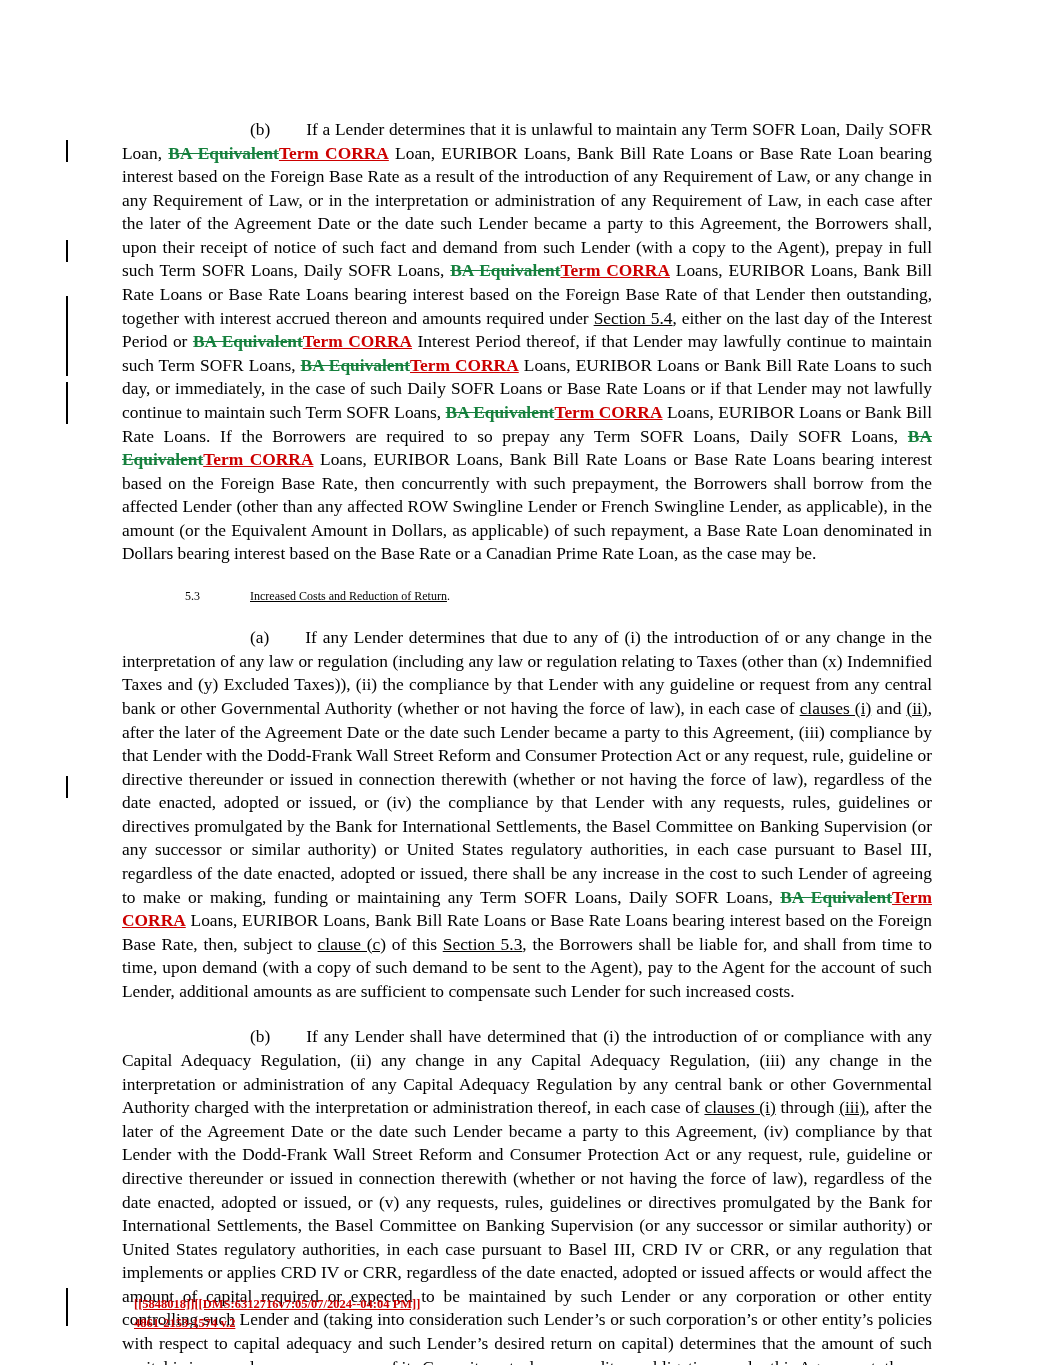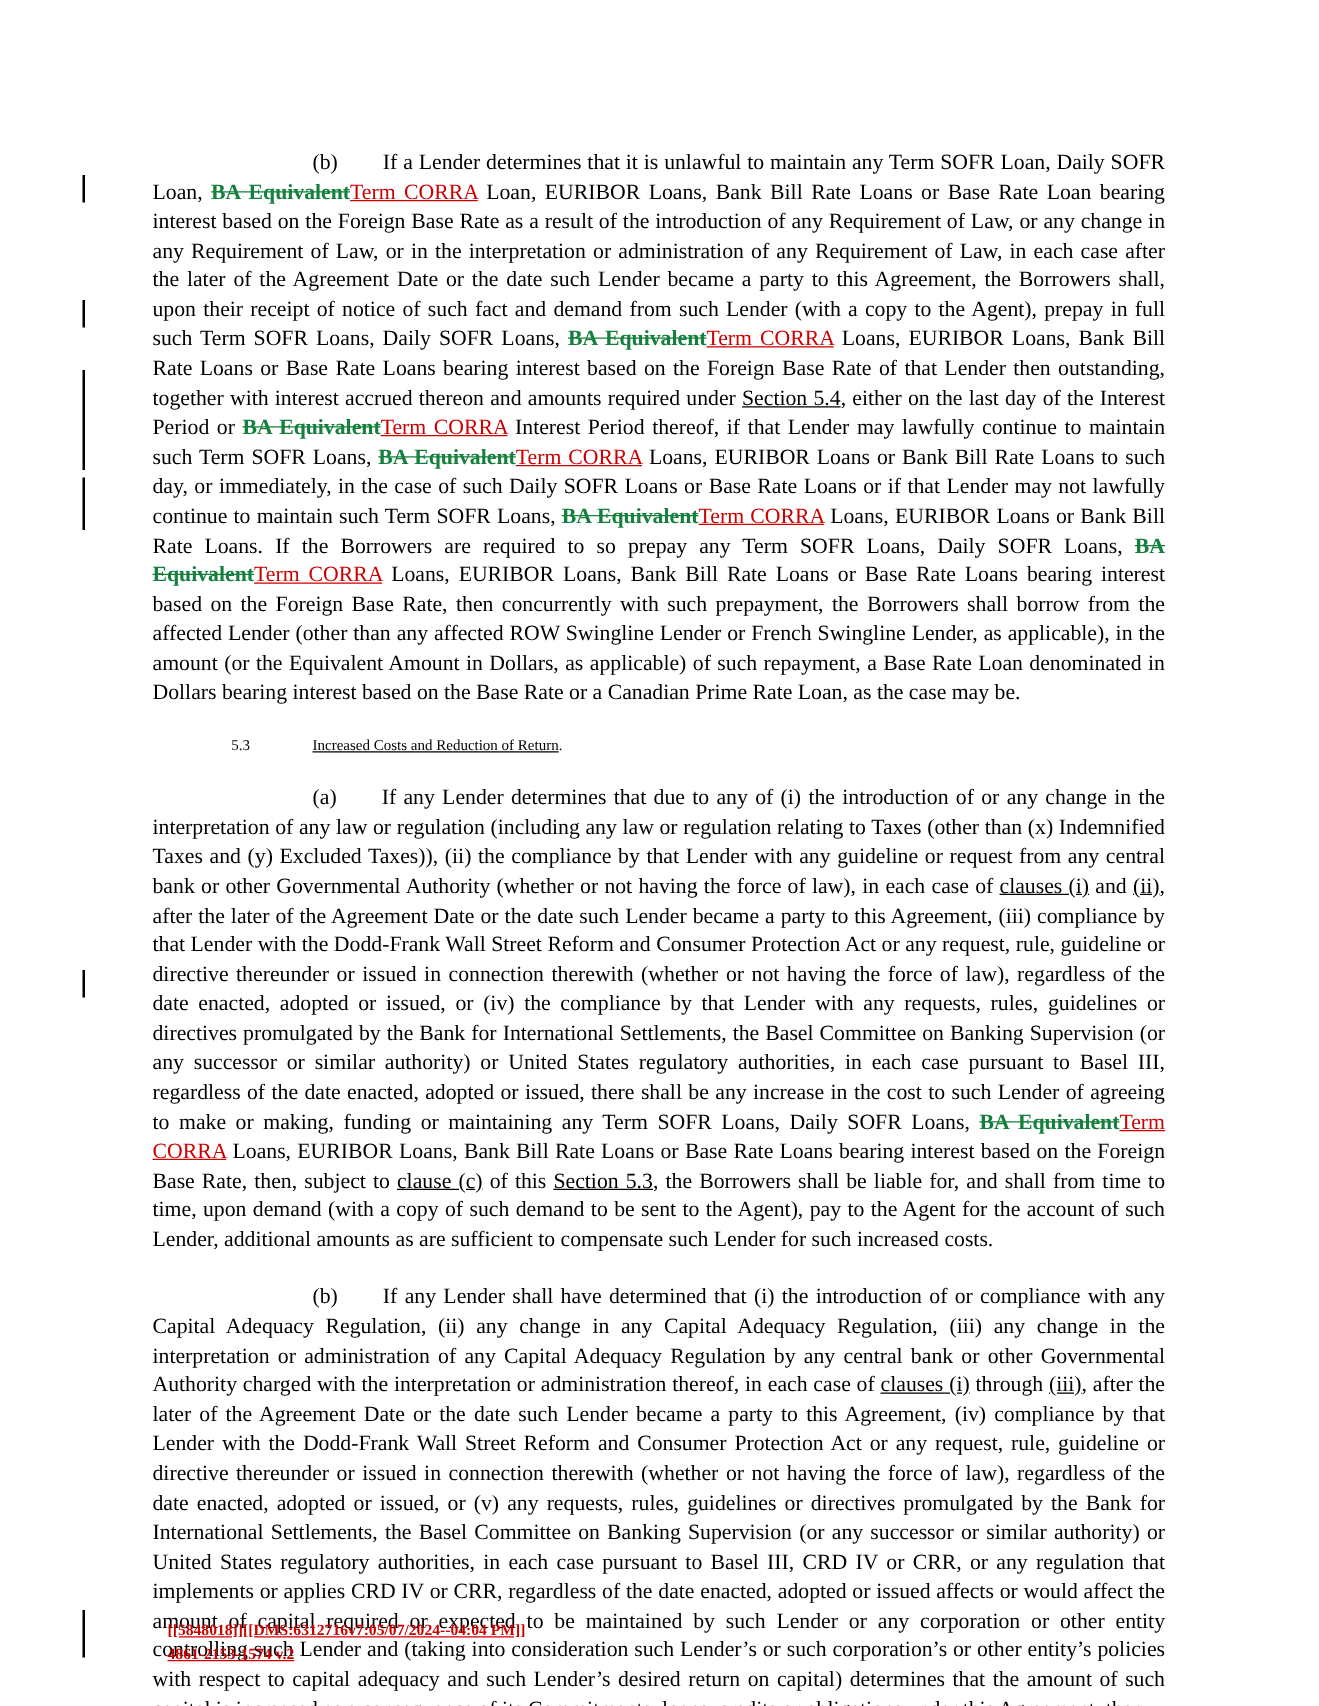--- a/index.html
+++ b/index.html
@@ -38,21 +38,21 @@
   }
   .indent-first {
     display: inline-block;
     width: 128px;
   }
   .gap {
     height: 22px;
   }
   .ins {
     color: #cc0000;
-    font-weight: normal;
+    font-weight: bold;
     text-decoration: underline;
   }
   .del {
     color: #15803d;
     text-decoration: line-through;
     font-weight: bold;
   }
   .u {
     text-decoration: underline;
     margin-top: 16px;

